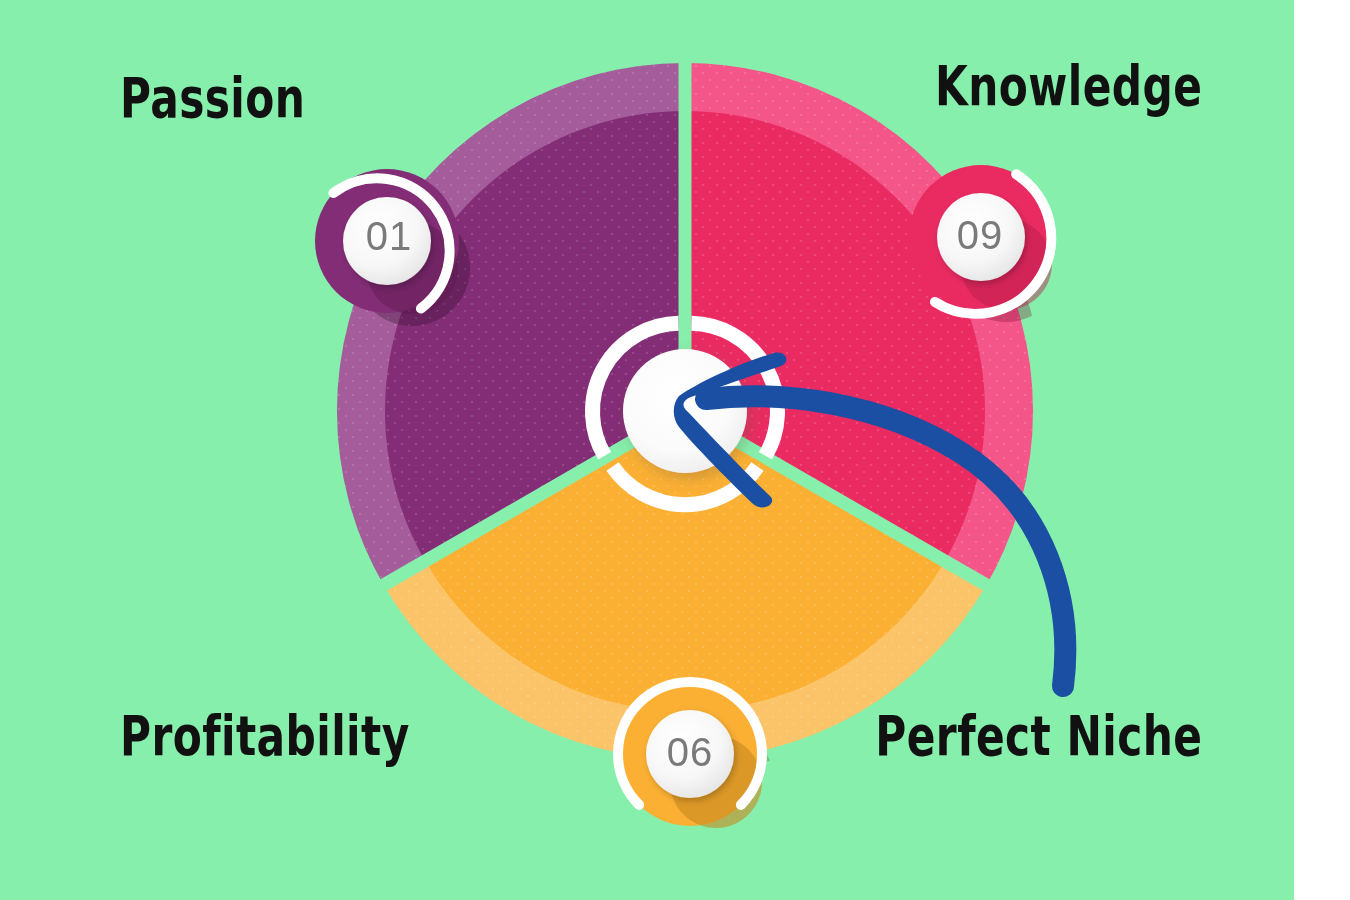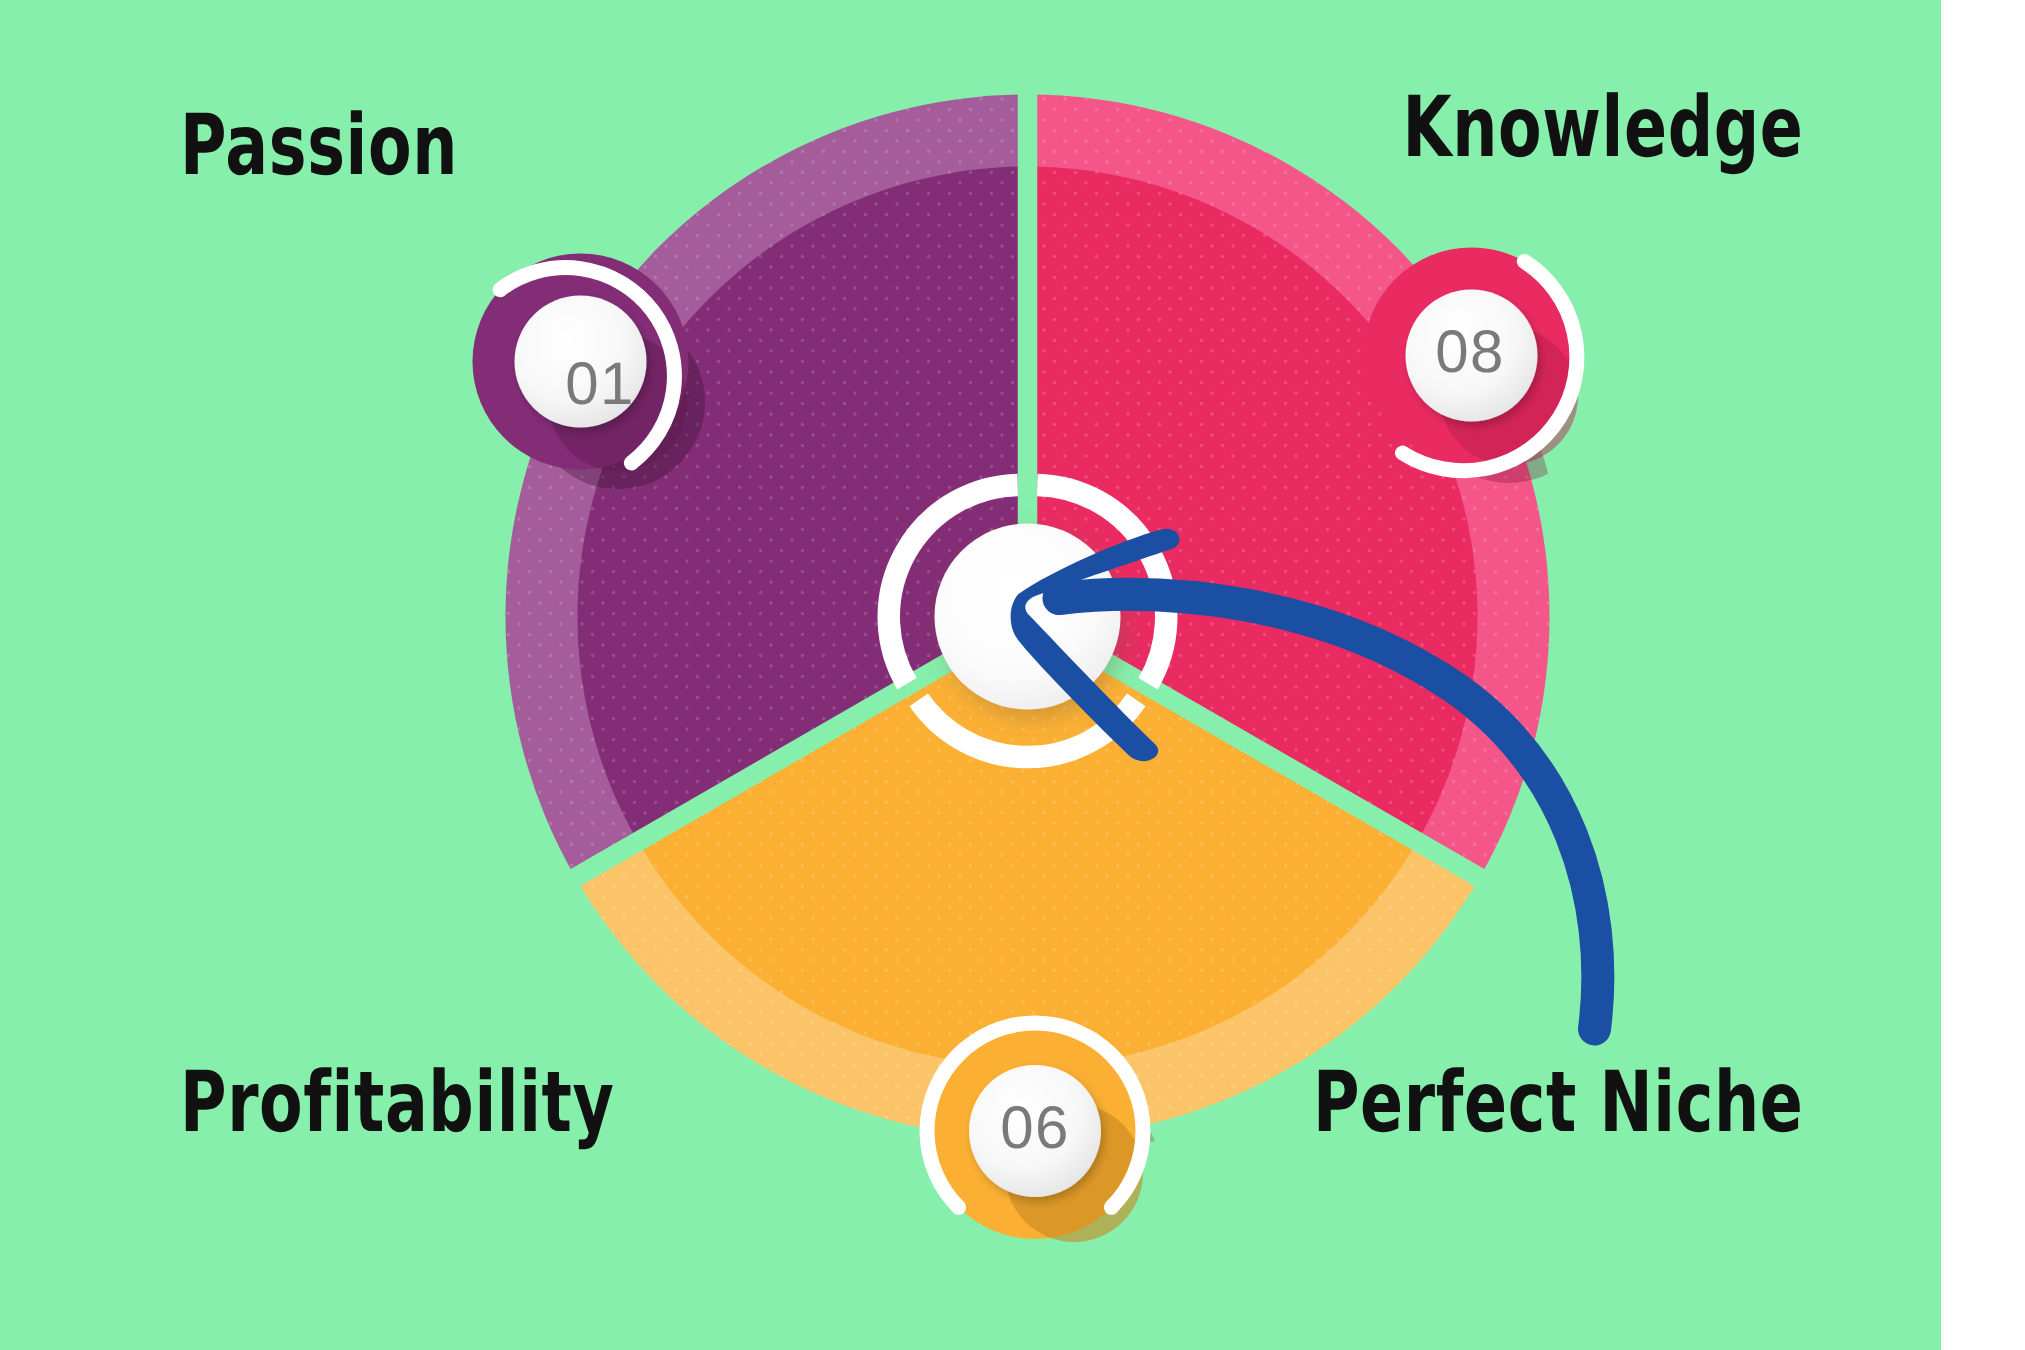--- a/index.html
+++ b/index.html
@@ -49,21 +49,21 @@
     font-family: "Liberation Sans", sans-serif;
     font-weight: 400;
     font-size: 40px;
     color: #7a7a7a;
     letter-spacing: 1px;
     line-height: 1;
     text-align: center;
     width: 90px;
     pointer-events: none;
   }
-  #badge-num-01 { left: 344px; top: 236px; padding-left: 11px; }
+  #badge-num-01 { left: 344px; top: 216px; }
   #badge-num-02 { left: 935px; top: 215px; }
   #badge-num-03 { left: 645px; top: 732px; }
 </style>
 </head>
 <body>
 
 <div id="stage">
 
   <svg id="diagram-svg" viewBox="0 0 1350 900">
     <defs>
@@ -186,16 +186,16 @@
 
   <div class="seg-label" id="label-passion">Passion</div>
 
   <div class="seg-label" id="label-knowledge">Knowledge</div>
 
   <div class="seg-label" id="label-profitability">Profitability</div>
 
   <div class="seg-label" id="label-perfect-niche">Perfect Niche</div>
 
   <div class="badge-num" id="badge-num-01">01</div>
-  <div class="badge-num" id="badge-num-02">08</div>
+  <div class="badge-num" id="badge-num-02">09</div>
   <div class="badge-num" id="badge-num-03">06</div>
 
 </div>
 
 </body></html>

